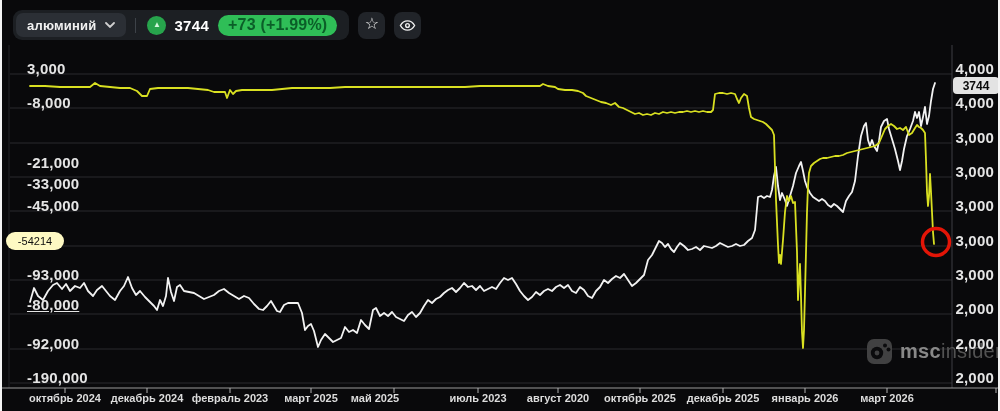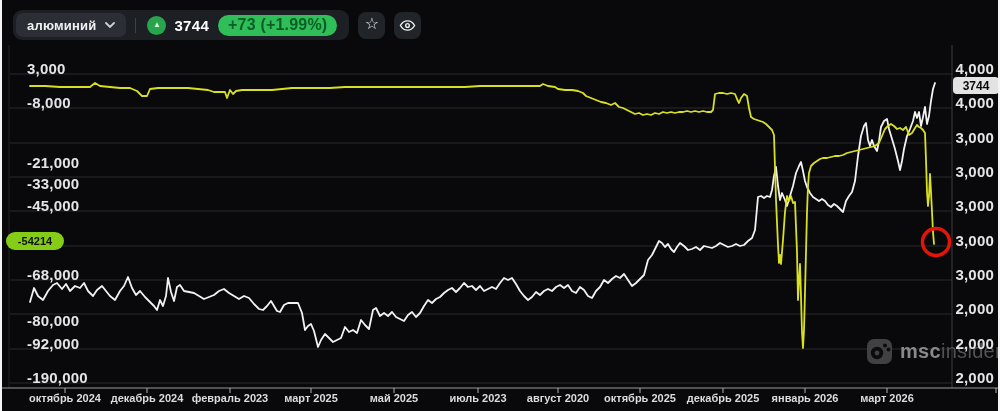--- a/index.html
+++ b/index.html
@@ -29,22 +29,22 @@
   .star-glyph{color:#ececec;font-size:16px;line-height:1;transform:translateY(-1px);}
 
   
   #chart-svg{position:absolute;left:0;top:0;z-index:1;}
   .axis-label{position:absolute;font-size:15px;font-weight:700;color:#e5e5e5;z-index:5;
               letter-spacing:.2px;white-space:nowrap;padding-left:24px;}
   .left-label{left:3px;}
   .right-label{right:6px;text-align:right;}
   .x-label{position:absolute;top:392px;transform:translateX(-50%);font-size:11px;font-weight:700;
            color:#dcdcdc;z-index:5;white-space:nowrap;}
-  .pill-yellow{position:absolute;left:6px;top:232px;width:58px;height:18px;background:#84cc16;
-               border-radius:9px;color:#101010;font-size:11px;font-weight:700;display:flex;
+  .pill-yellow{position:absolute;left:6px;top:232px;width:58px;height:18px;background:#fef9c3;
+               border-radius:9px;color:#101010;font-size:11px;font-weight:400;display:flex;
                align-items:center;justify-content:center;z-index:8;}
   .pill-white{position:absolute;left:953px;top:77px;width:46px;height:17px;background:#e3e3e3;
               border-radius:4px;color:#0a0a0a;font-size:12px;font-weight:700;display:flex;
               align-items:center;justify-content:center;z-index:8;}
 
   
   .watermark{position:absolute;left:866px;top:338px;display:flex;align-items:center;gap:7px;z-index:4;opacity:.95;}
   .wm-text{font-size:20px;font-weight:700;color:#8f8f8f;letter-spacing:.3px;}
   .wm-light{font-weight:400;color:#565656;}
 </style>
@@ -89,33 +89,33 @@
       <div class="axis-label right-label" style="top: 60px;">4,000</div>
       <div class="axis-label left-label" style="top: 94px;">-8,000</div>
       <div class="axis-label right-label" style="top: 94px;">4,000</div>
       <div class="axis-label left-label" style="top: 129px; margin-top: 25px;">-21,000</div>
       <div class="axis-label right-label" style="top: 129px;">3,000</div>
       <div class="axis-label left-label" style="top: 163px; margin-top: 12px;">-33,000</div>
       <div class="axis-label right-label" style="top: 163px;">3,000</div>
       <div class="axis-label left-label" style="top: 197px;">-45,000</div>
       <div class="axis-label right-label" style="top: 197px;">3,000</div>
       <div class="axis-label right-label" style="top: 232px;">3,000</div>
-      <div class="axis-label left-label" style="top: 266px;">-68,000</div>
+      <div class="axis-label left-label" style="top: 266px;">-93,000</div>
       <div class="axis-label right-label" style="top: 266px;">3,000</div>
-      <div class="axis-label left-label" style="top: 312px;">-80,000</div>
+      <div class="axis-label left-label" style="top: 296px; text-decoration: underline;">-80,000</div>
       <div class="axis-label right-label" style="top: 300px;">2,000</div>
       <div class="axis-label left-label" style="top: 335px;">-92,000</div>
       <div class="axis-label right-label" style="top: 335px;">2,000</div>
       <div class="axis-label left-label" style="top: 369px;">-190,000</div>
       <div class="axis-label right-label" style="top: 369px;">2,000</div>
       <div class="x-label" style="left: 65px;">октябрь 2024</div>
       <div class="x-label" style="left: 147px;">декабрь 2024</div>
       <div class="x-label" style="left: 230px;">февраль 2023</div>
       <div class="x-label" style="left: 311px;">март 2025</div>
-      <div class="x-label" style="left: 394px;">май 2025</div>
+      <div class="x-label" style="left: 375px;">май 2025</div>
       <div class="x-label" style="left: 478px;">июль 2023</div>
       <div class="x-label" style="left: 558px;">август 2020</div>
       <div class="x-label" style="left: 640px;">октябрь 2025</div>
       <div class="x-label" style="left: 723px;">декабрь 2025</div>
       <div class="x-label" style="left: 805px;">январь 2026</div>
       <div class="x-label" style="left: 887px;">март 2026</div>
     </div>
 
   <div class="pill-yellow">-54214</div>
   <div class="pill-white">3744</div>

